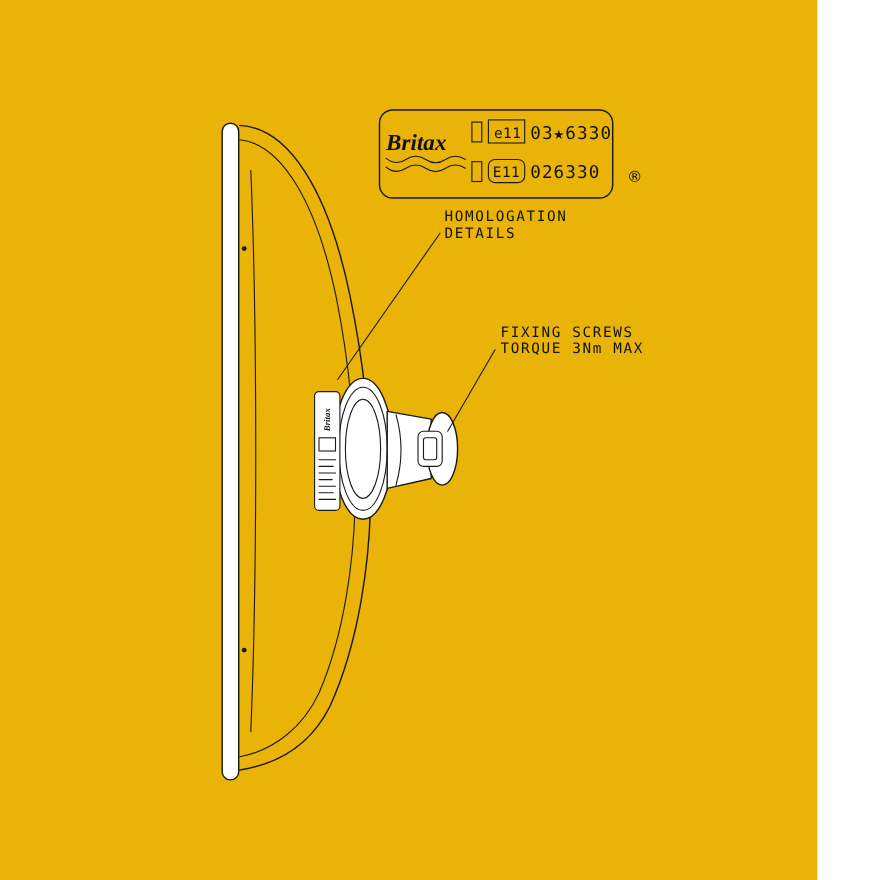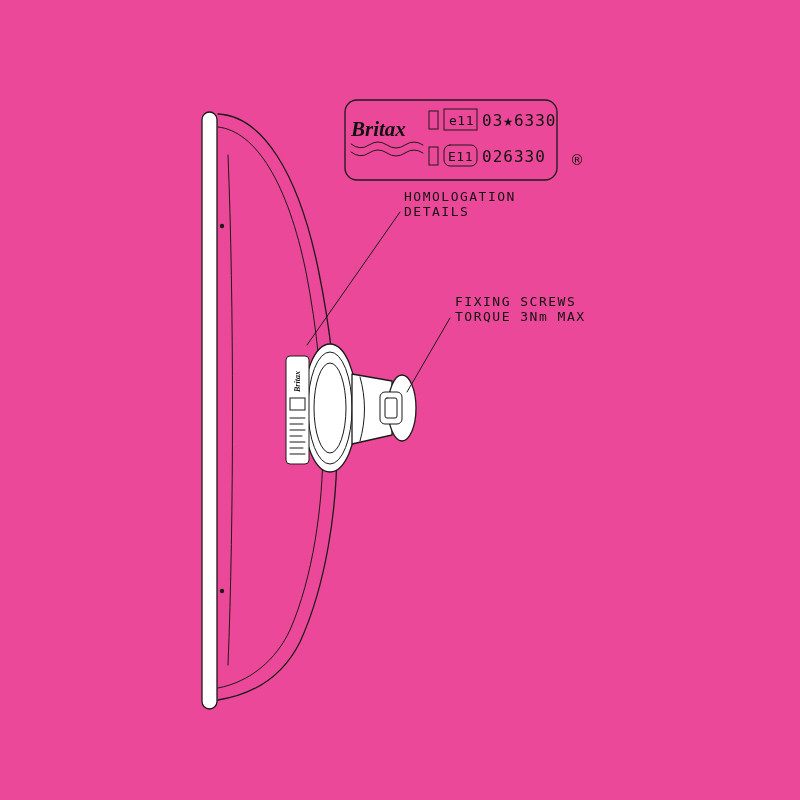--- a/index.html
+++ b/index.html
@@ -5,23 +5,23 @@
   html, body {
     margin: 0;
     padding: 0;
     background: #ffffff;
     width: 800px;
     height: 800px;
     overflow: hidden;
   }
   .stage {
     position: relative;
-    width: 800px;
+    width: 743px;
     height: 800px;
-    background: #ec4899;
+    background: #eab308;
   }
   svg { display: block; }
 
   .outline {
     fill: none;
     stroke: #1a1a1a;
     stroke-width: 1.3;
     stroke-linecap: round;
     stroke-linejoin: round;
   }

